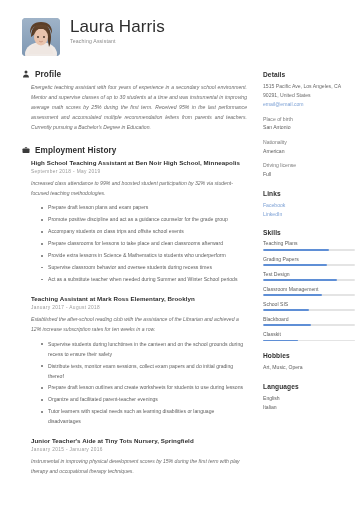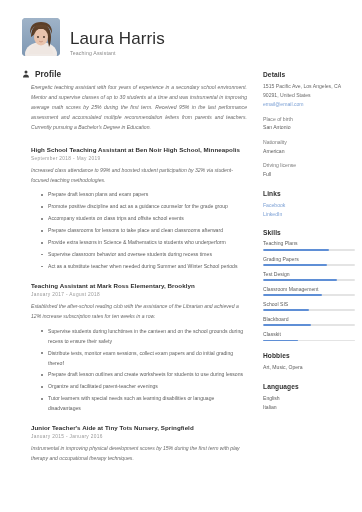--- a/index.html
+++ b/index.html
@@ -20,21 +20,21 @@
     width: 362px;
     height: 512px;
     background: #ffffff;
     box-sizing: border-box;
     padding: 18px 20px 0 22px;
   }
 
   
   .header {
     display: flex;
-    align-items: flex-end;
+    align-items: flex-start;
     gap: 10px;
     margin-bottom: 14px;
   }
   .avatar {
     width: 38px;
     height: 38px;
     border-radius: 4px;
     overflow: hidden;
     flex: 0 0 auto;
     background: #93a7bd;
@@ -240,20 +240,29 @@
         <span class="ico">
           <svg width="8" height="8" viewBox="0 0 16 16" aria-hidden="true">
             <circle cx="8" cy="4.2" r="3" fill="#3b3b3b"></circle>
             <path d="M2 15c0-3.6 2.7-6 6-6s6 2.4 6 6z" fill="#3b3b3b"></path>
           </svg>
         </span>
         <span class="sec-title">Profile</span>
       </div>
       <p class="profile-text">Energetic teaching assistant with four years of experience in a secondary school environment. Mentor and supervise classes of up to 30 students at a time and was instrumental in improving average math scores by 25% during the first term. Received 95% in the last performance assessment and accumulated multiple recommendation letters from parents and teachers. Currently pursuing a Bachelor's Degree in Education.</p>
 
+      <div class="sec-head">
+        <span class="ico">
+          <svg width="8" height="8" viewBox="0 0 16 16" aria-hidden="true">
+            <rect x="1" y="5" width="14" height="9" rx="1.4" fill="#3b3b3b"></rect>
+            <path d="M5.5 5V3.6c0-0.7 0.5-1.2 1.2-1.2h2.6c0.7 0 1.2 0.5 1.2 1.2V5h-1.6V4H7.1v1z" fill="#3b3b3b"></path>
+          </svg>
+        </span>
+        <span class="sec-title">Employment History</span>
+      </div>
 
       <div class="job">
         <div class="job-role">High School Teaching Assistant at Ben Noir High School, Minneapolis</div>
         <div class="job-dates">September 2018  -  May 2019</div>
         <div class="job-desc">Increased class attendance to 99% and boosted student participation by 32% via student-focused teaching methodologies.</div>
         <ul class="bullets">
           <li>Prepare draft lesson plans and exam papers</li>
           <li>Promote positive discipline and act as a guidance counselor for the grade group</li>
           <li>Accompany students on class trips and offsite school events</li>
           <li>Prepare classrooms for lessons to take place and clean classrooms afterward</li>

